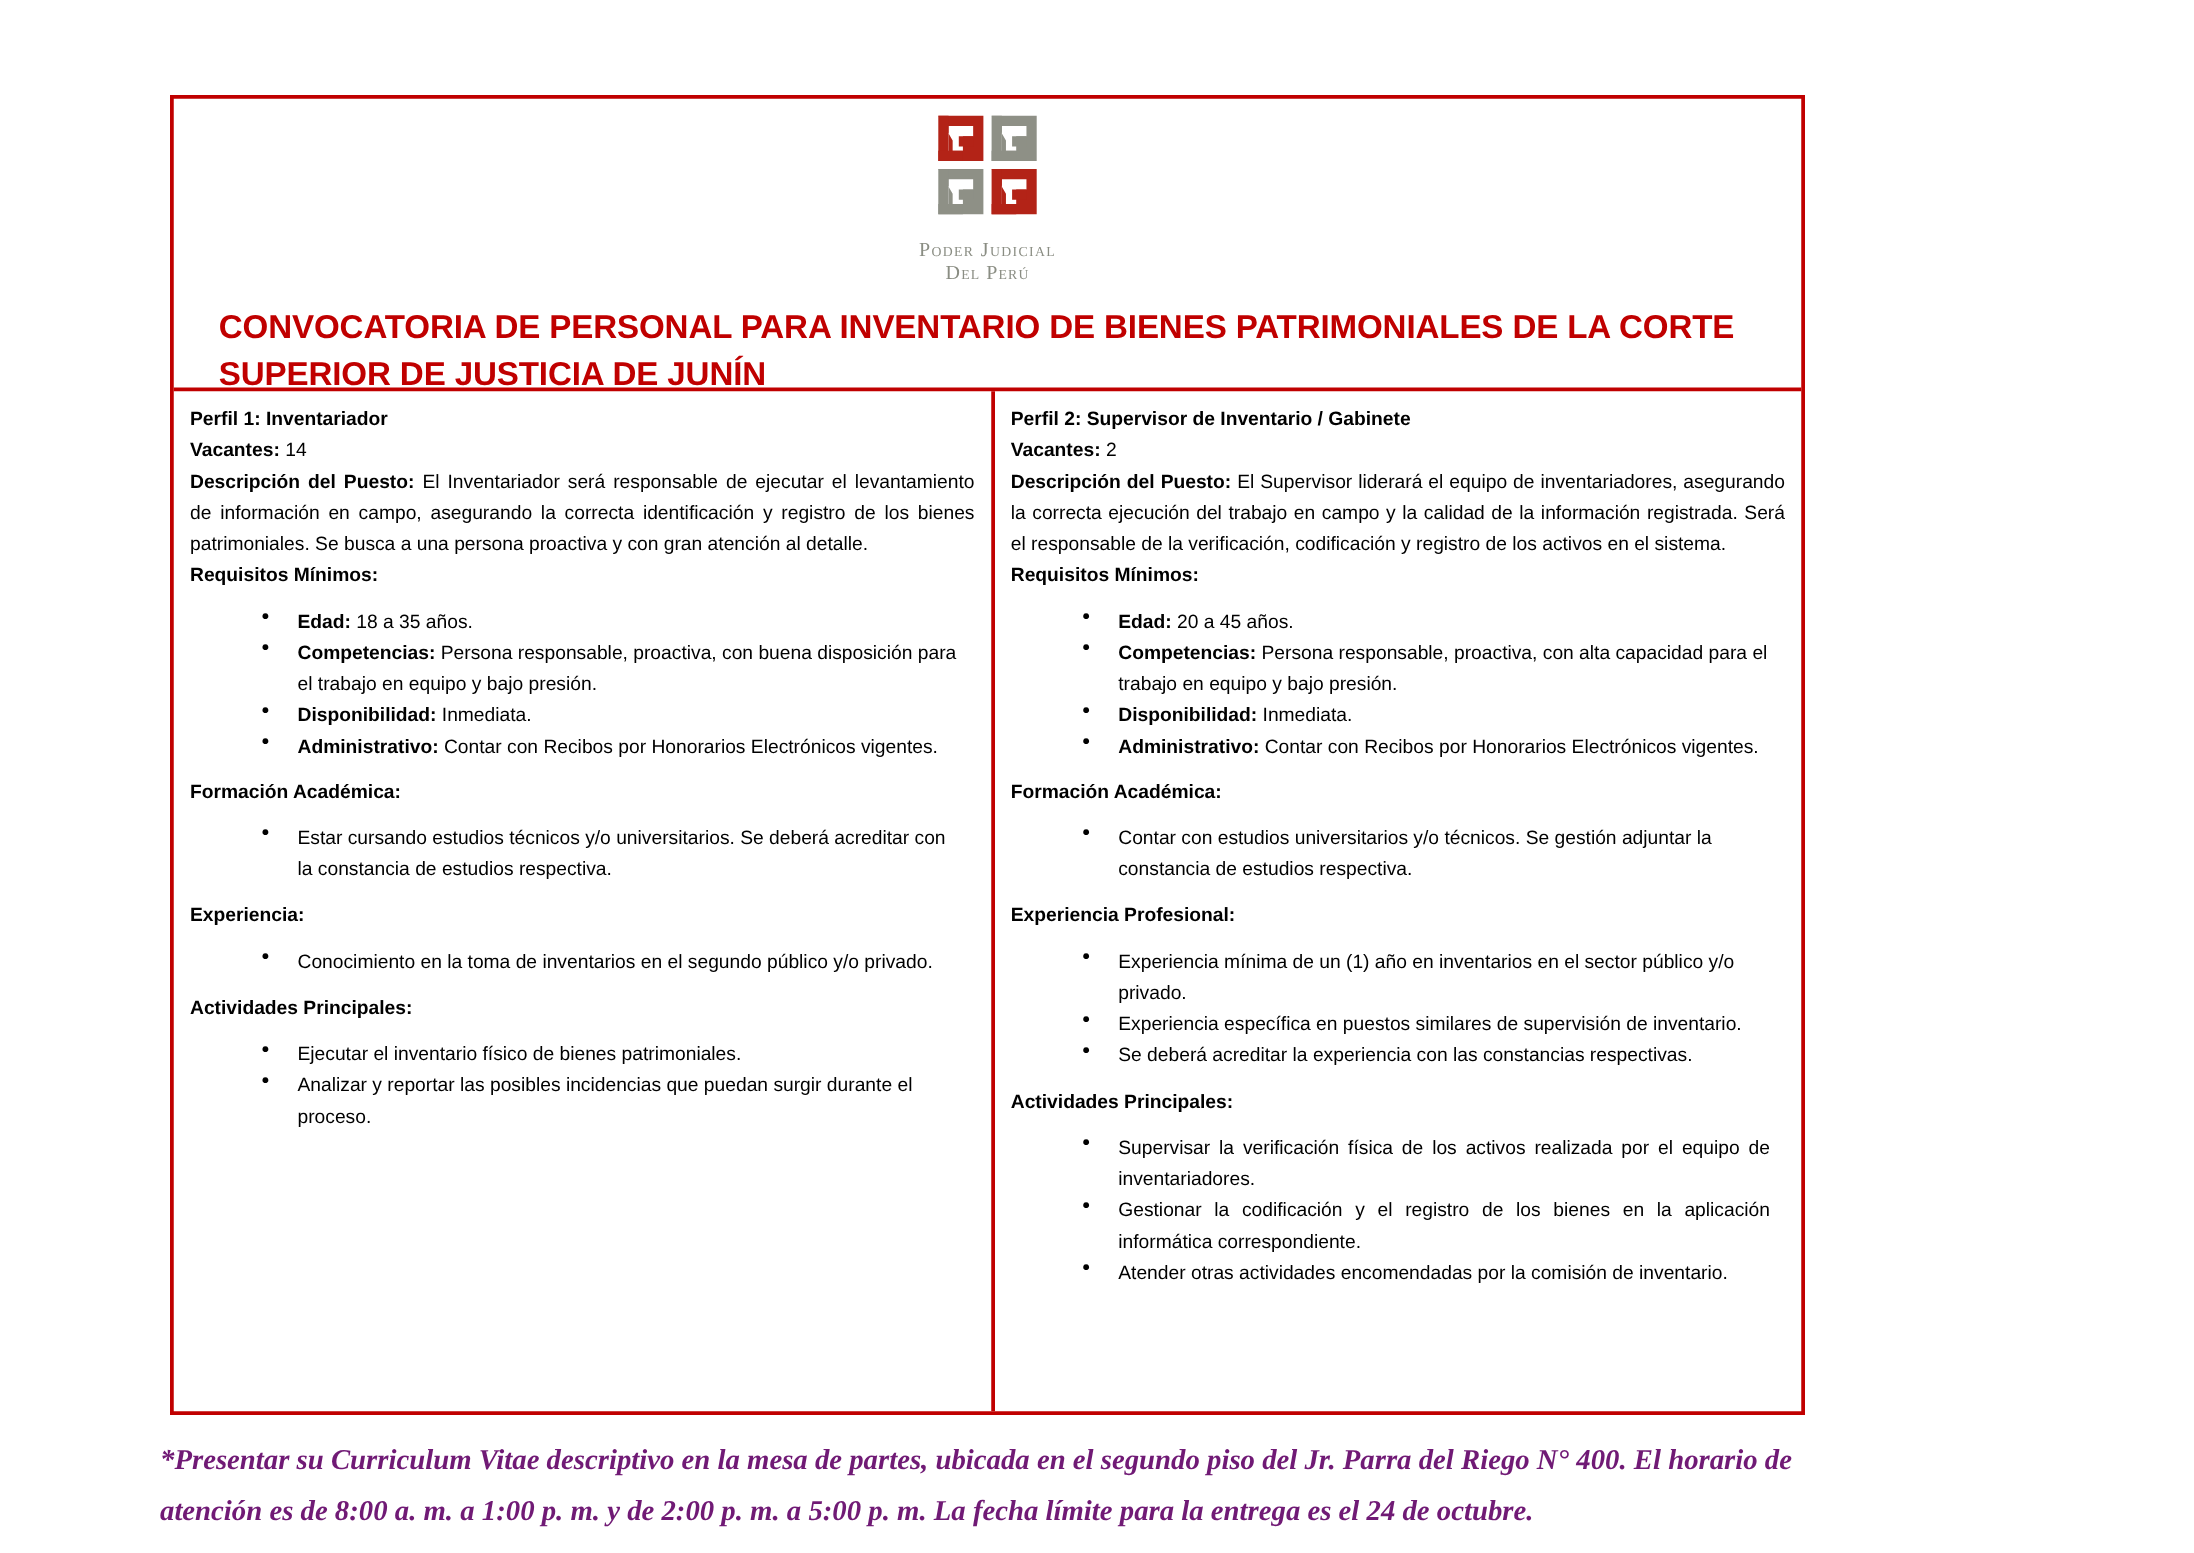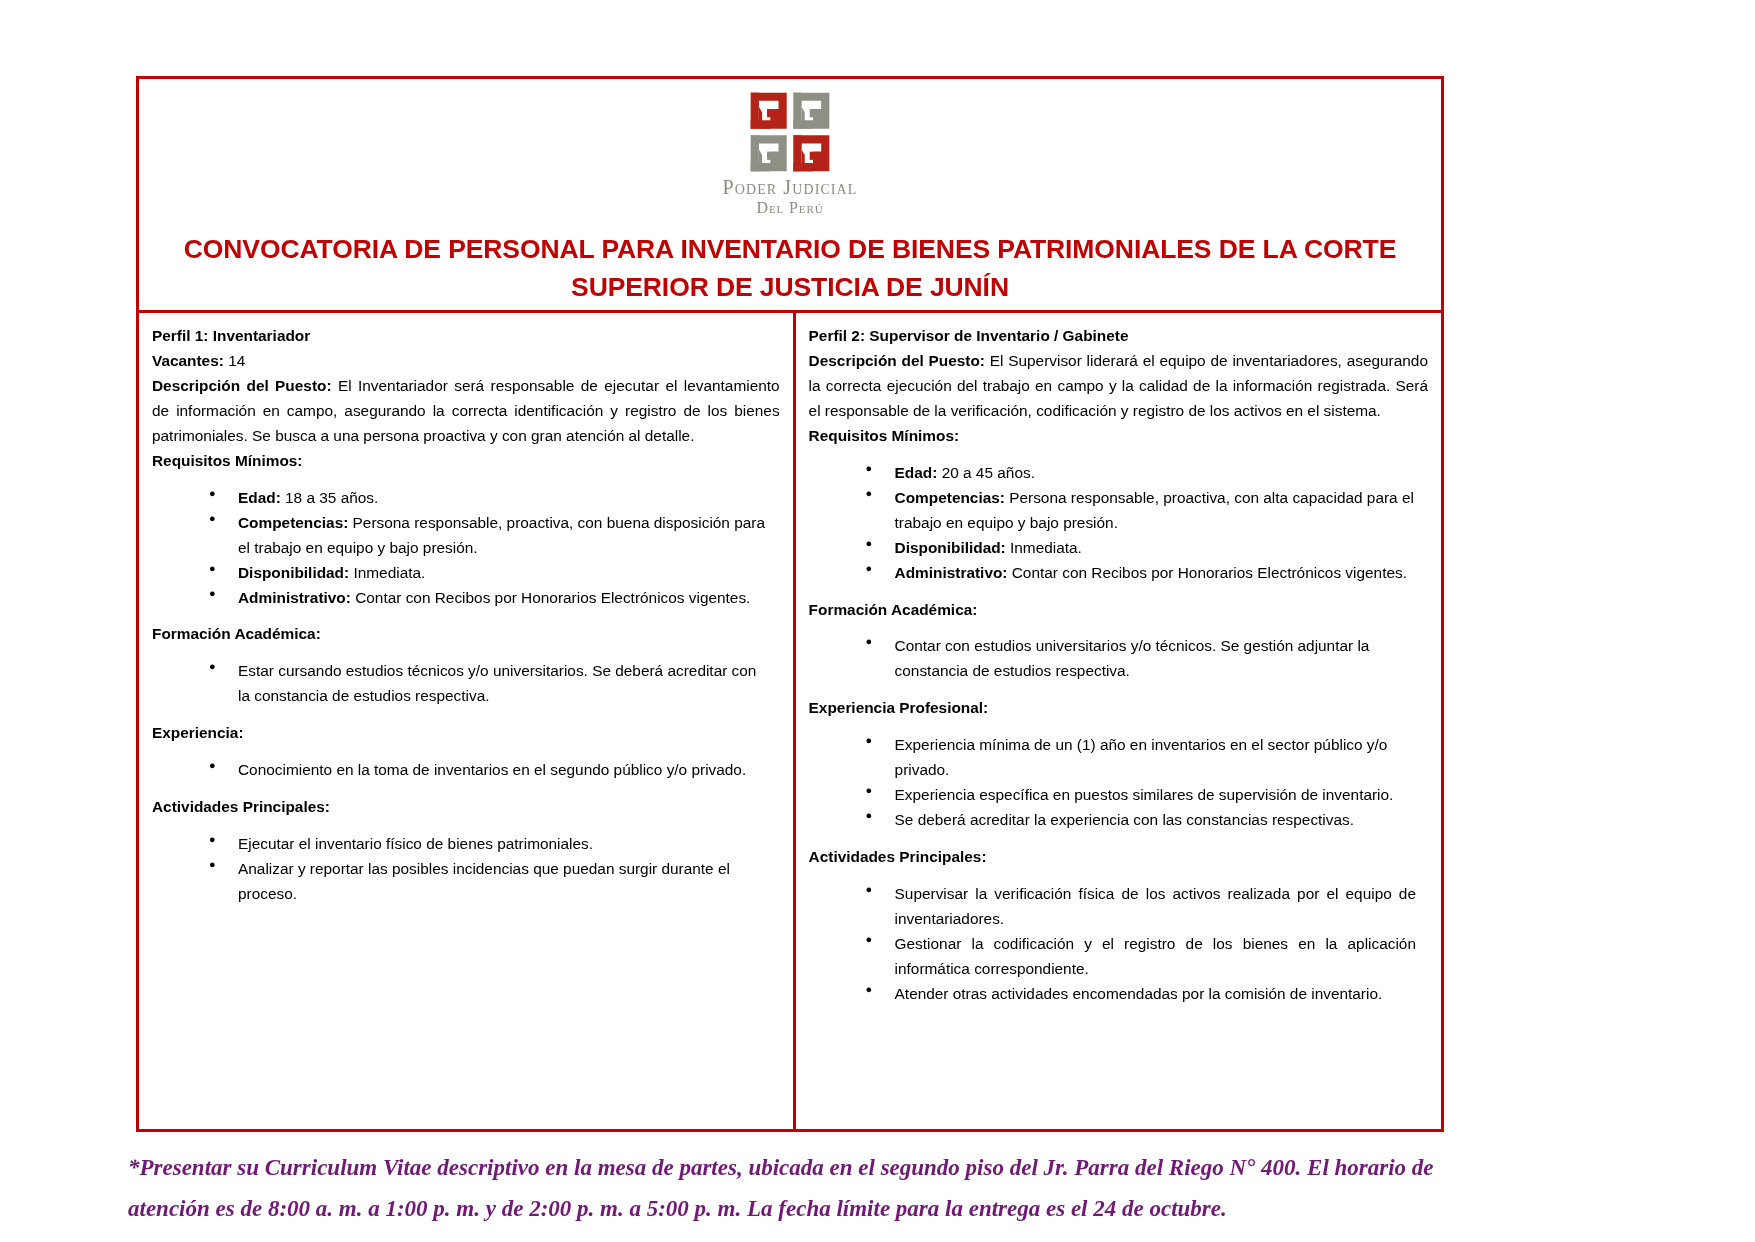--- a/index.html
+++ b/index.html
@@ -55,42 +55,41 @@
     flex-direction: column;
     align-items: center;
   }
   .logo-mark {
     width: 82px;
     height: 82px;
     display: block;
   }
   .logo-text1 {
     font-family: "Liberation Serif", serif;
-    font-size: 20px;
+    font-size: 16px;
     letter-spacing: 1.1px;
     color: #8a8d83;
     font-variant: small-caps;
     line-height: 1.15;
-    margin-top: 3px;
+    margin-top: 19px;
     white-space: nowrap;
   }
   .logo-text2 {
     font-family: "Liberation Serif", serif;
     font-size: 16px;
     letter-spacing: 0.9px;
     color: #8a8d83;
     font-variant: small-caps;
     line-height: 1.15;
     white-space: nowrap;
   }
 
   .main-title {
     margin-top: 14px;
     width: 1230px;
-    text-align: center;
     color: #c00000;
     font-weight: bold;
     font-size: 26.5px;
     line-height: 1.43;
     font-family: "Liberation Sans", sans-serif;
     letter-spacing: -0.1px;
   }
 
   
   .columns {
@@ -237,20 +236,21 @@
 
         <p class="sec-head">Actividades Principales:</p>
         <ul>
           <li><span>Ejecutar el inventario físico de bienes patrimoniales.</span></li>
           <li><span>Analizar y reportar las posibles incidencias que puedan surgir durante el proceso.</span></li>
         </ul>
       </div>
 
       <div class="col col-right">
         <p class="lead b">Perfil 2: Supervisor de Inventario / Gabinete</p>
+        <p class="lead"><b>Vacantes:</b> <span>2</span></p>
         <p class="just"><b>Descripción del Puesto:</b> <span>El Supervisor liderará el equipo de inventariadores, asegurando la correcta ejecución del trabajo en campo y la calidad de la información registrada. Será el responsable de la verificación, codificación y registro de los activos en el sistema.</span></p>
 
         <p class="sec-head">Requisitos Mínimos:</p>
         <ul>
           <li><b>Edad:</b> <span>20 a 45 años.</span></li>
           <li><b>Competencias:</b> <span>Persona responsable, proactiva, con alta capacidad para el trabajo en equipo y bajo presión.</span></li>
           <li><b>Disponibilidad:</b> <span>Inmediata.</span></li>
           <li><b>Administrativo:</b> <span>Contar con Recibos por Honorarios Electrónicos vigentes.</span></li>
         </ul>
 

